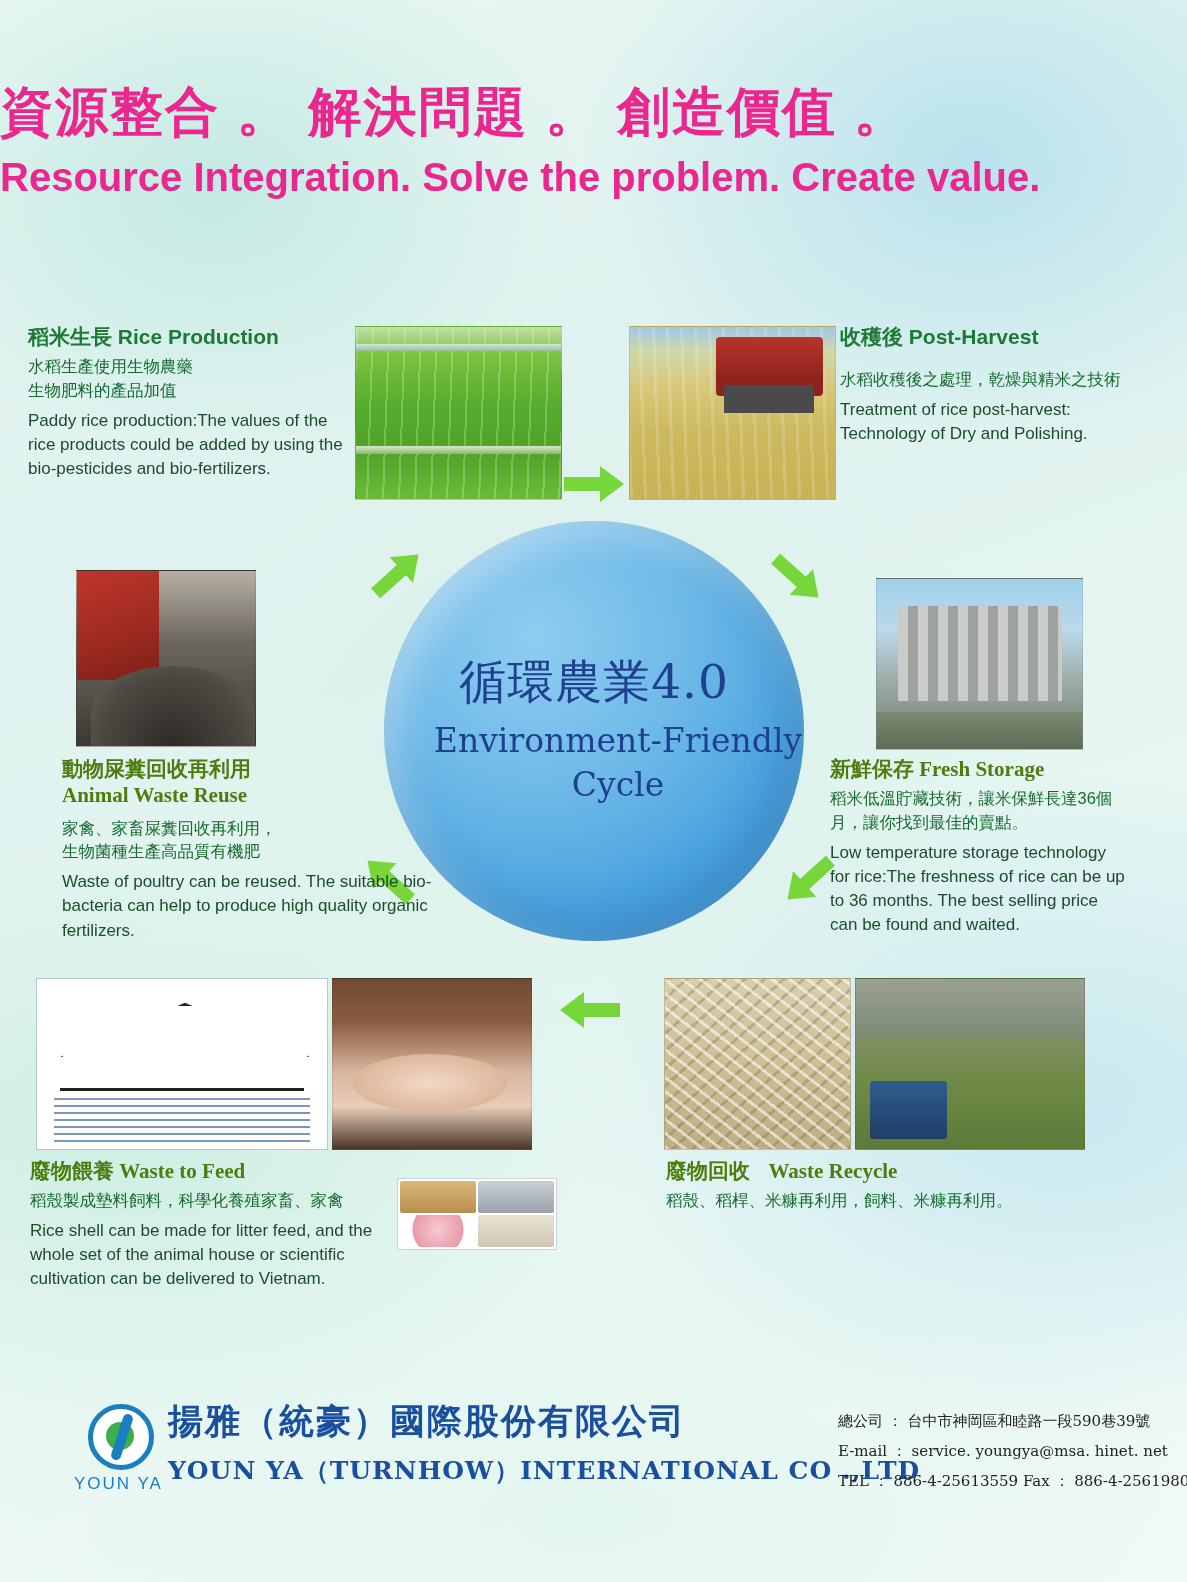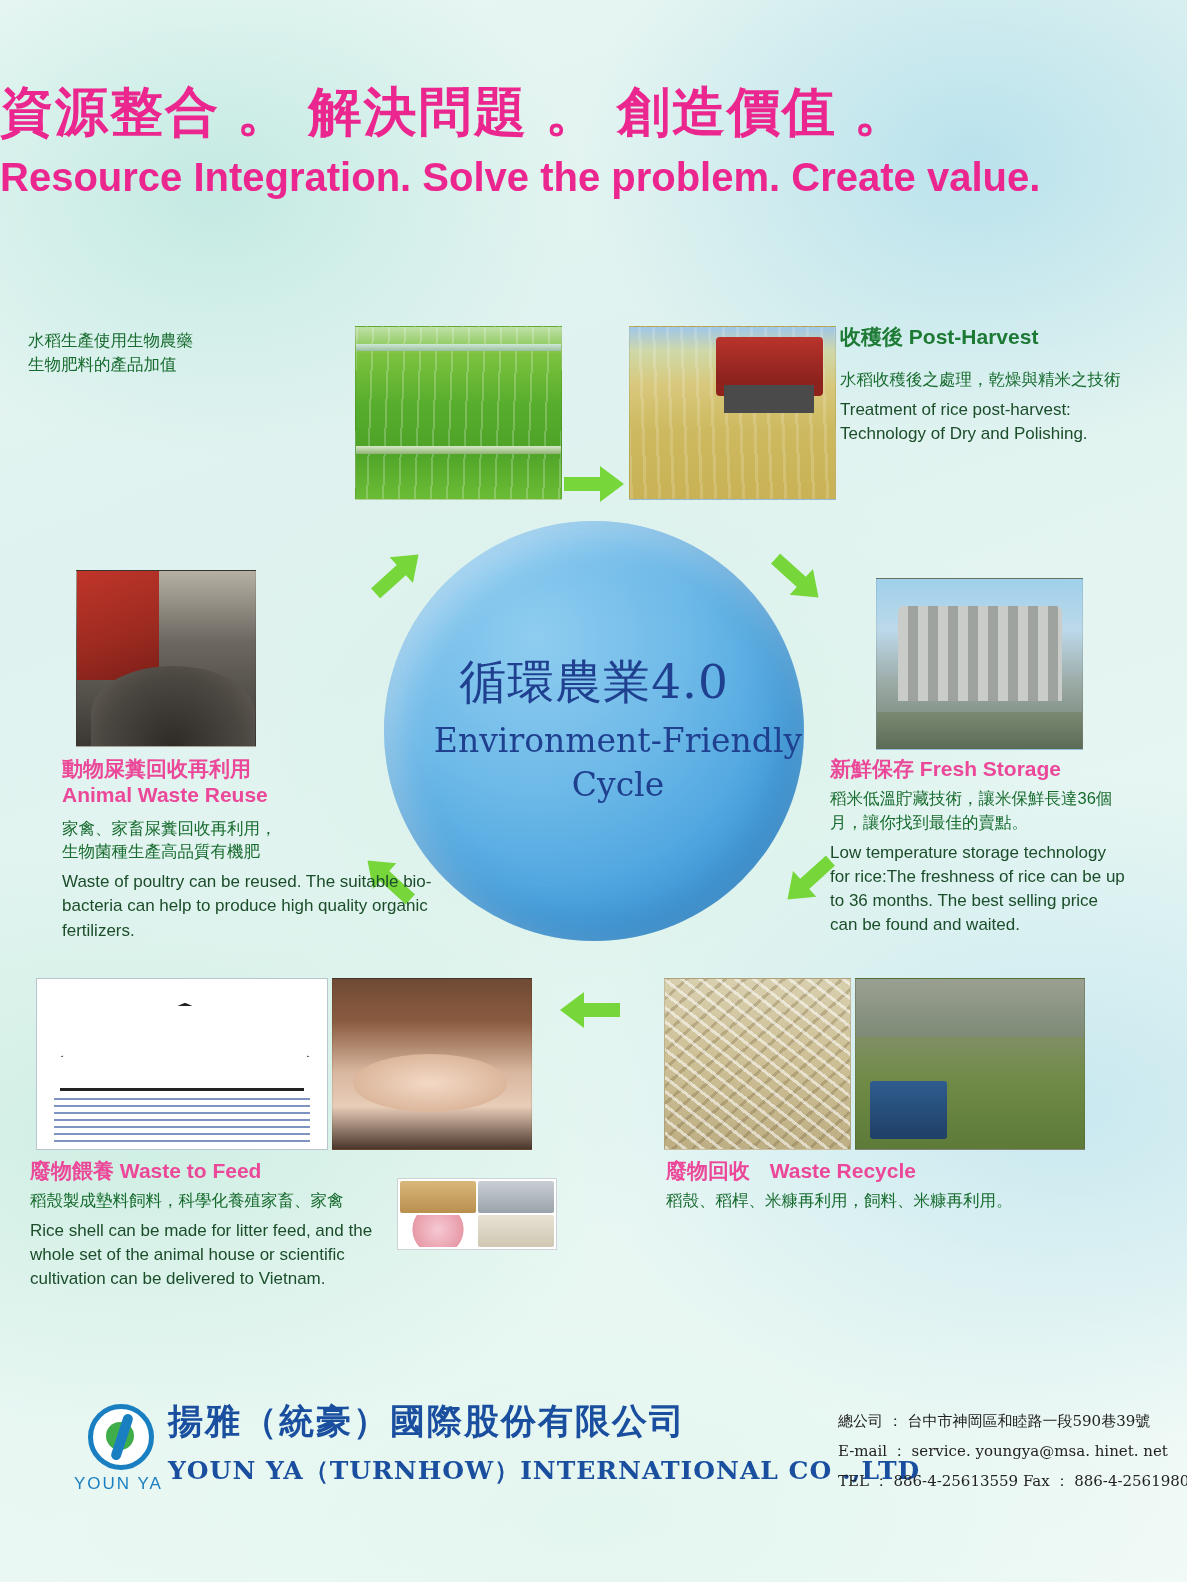--- a/index.html
+++ b/index.html
@@ -103,21 +103,21 @@
     font-size: 16.5px;
     line-height: 1.45;
     margin-top: 5px;
   }
   .en {
     font-size: 17px;
     line-height: 1.42;
     margin-top: 6px;
   }
   .c-green  { color: #1d7a34; }
-  .c-brown  { color: #ec4899; }
+  .c-brown  { color: #4d7c0f; font-family: Liberation Serif, serif; }
   .c-body-green { color: #176b2e; }
   .c-body-dark { color: #1b4d2a; }
 
   
   .photo {
     position: absolute;
     overflow: hidden;
     background: #cfd8c8;
   }
   .ph-paddy {
@@ -379,22 +379,27 @@
       <path d="M0 11 H36 V0 L60 18 L36 36 V25 H0 Z" fill="#76d63a"></path>
     </svg>
   </div>
   <div class="arrow" style="left:560px; top:992px; transform:rotate(180deg);">
     <svg width="60" height="36" viewBox="0 0 60 36" aria-hidden="true">
       <path d="M0 11 H36 V0 L60 18 L36 36 V25 H0 Z" fill="#76d63a"></path>
     </svg>
   </div>
 
   <div class="block" style="left:28px; top:324px; width:322px;">
+    <div class="hdr c-green">
+      <span>稻米生長</span>
+      <span>Rice Production</span>
+    </div>
     <div class="zh c-body-green" style="white-space:pre-line;">水稻生產使用生物農藥
 生物肥料的產品加值</div>
+    <div class="en c-body-dark">Paddy rice production:The values of the rice products could be added by using the bio-pesticides and bio-fertilizers.</div>
   </div>
 
   <div class="block" style="left:840px; top:324px; width:310px;">
     <div class="hdr c-green">
       <span>收穫後</span>
       <span>Post-Harvest</span>
     </div>
     <div class="zh c-body-green" style="margin-top:18px;">水稻收穫後之處理，乾燥與精米之技術</div>
     <div class="en c-body-dark">Treatment of rice post-harvest: Technology of Dry and Polishing.</div>
   </div>

